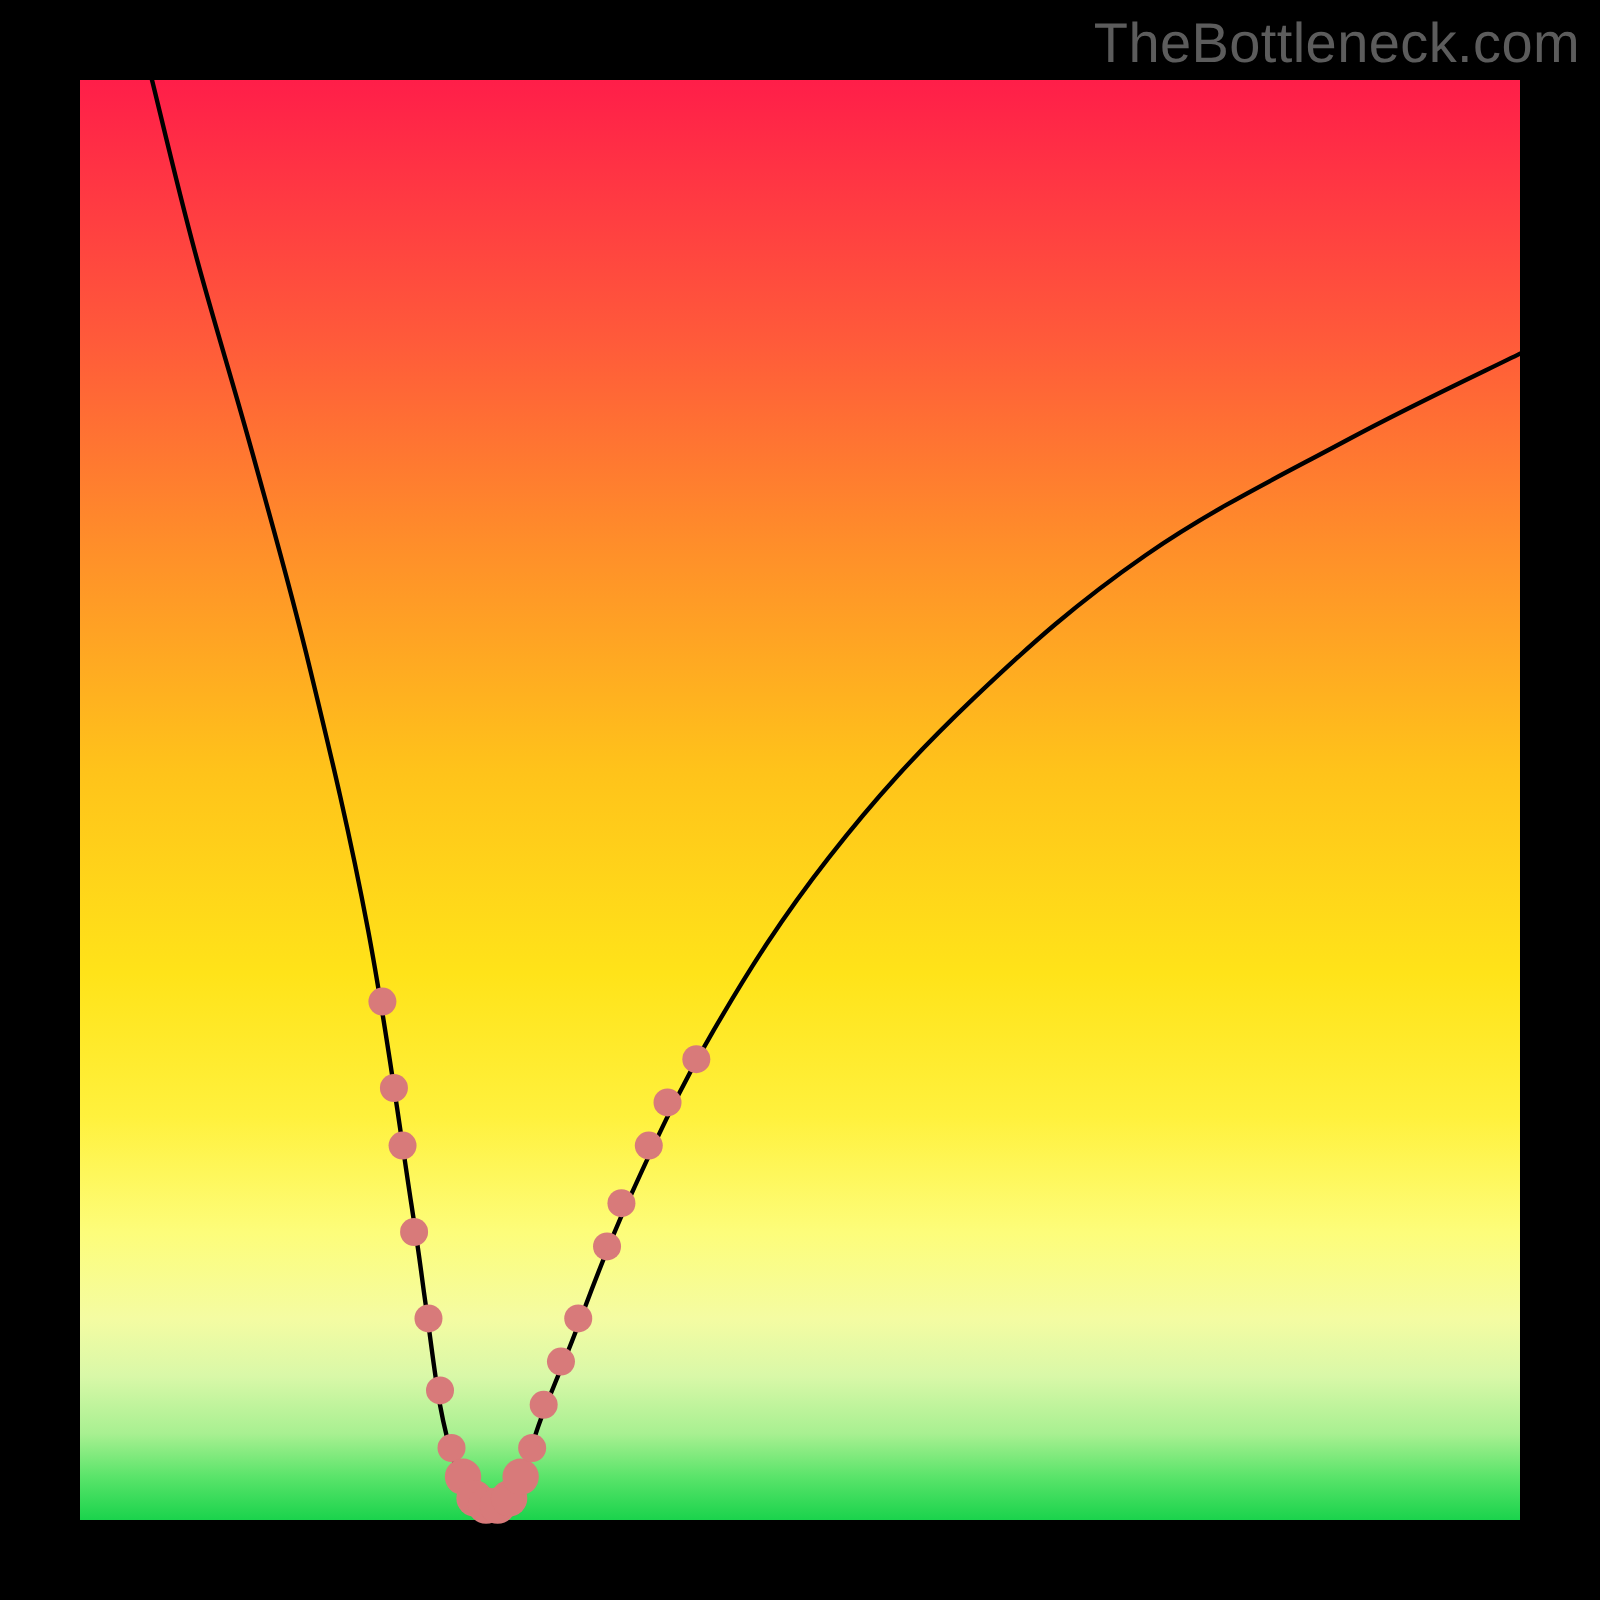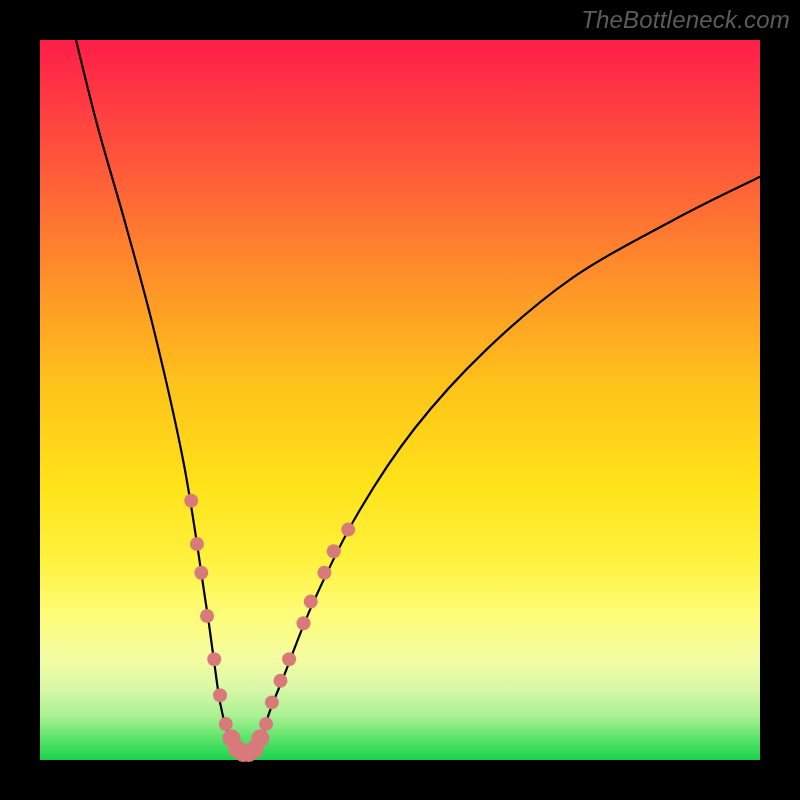--- a/index.html
+++ b/index.html
@@ -15,25 +15,24 @@
     position: relative;
     width: 800px;
     height: 800px;
     background: #000;
   }
   .watermark {
     position: absolute;
     top: 6px;
     right: 10px;
     color: #5c5c5c;
-    font-size: 24px;
+    font-size: 28px;
     font-weight: 500;
     letter-spacing: 0.2px;
     z-index: 10;
-    font-style: italic;
   }
   .plot-area {
     position: absolute;
     left: 40px;
     top: 40px;
     width: 720px;
     height: 720px;
     background: linear-gradient(
       to bottom,
       #ff1e49 0%,

